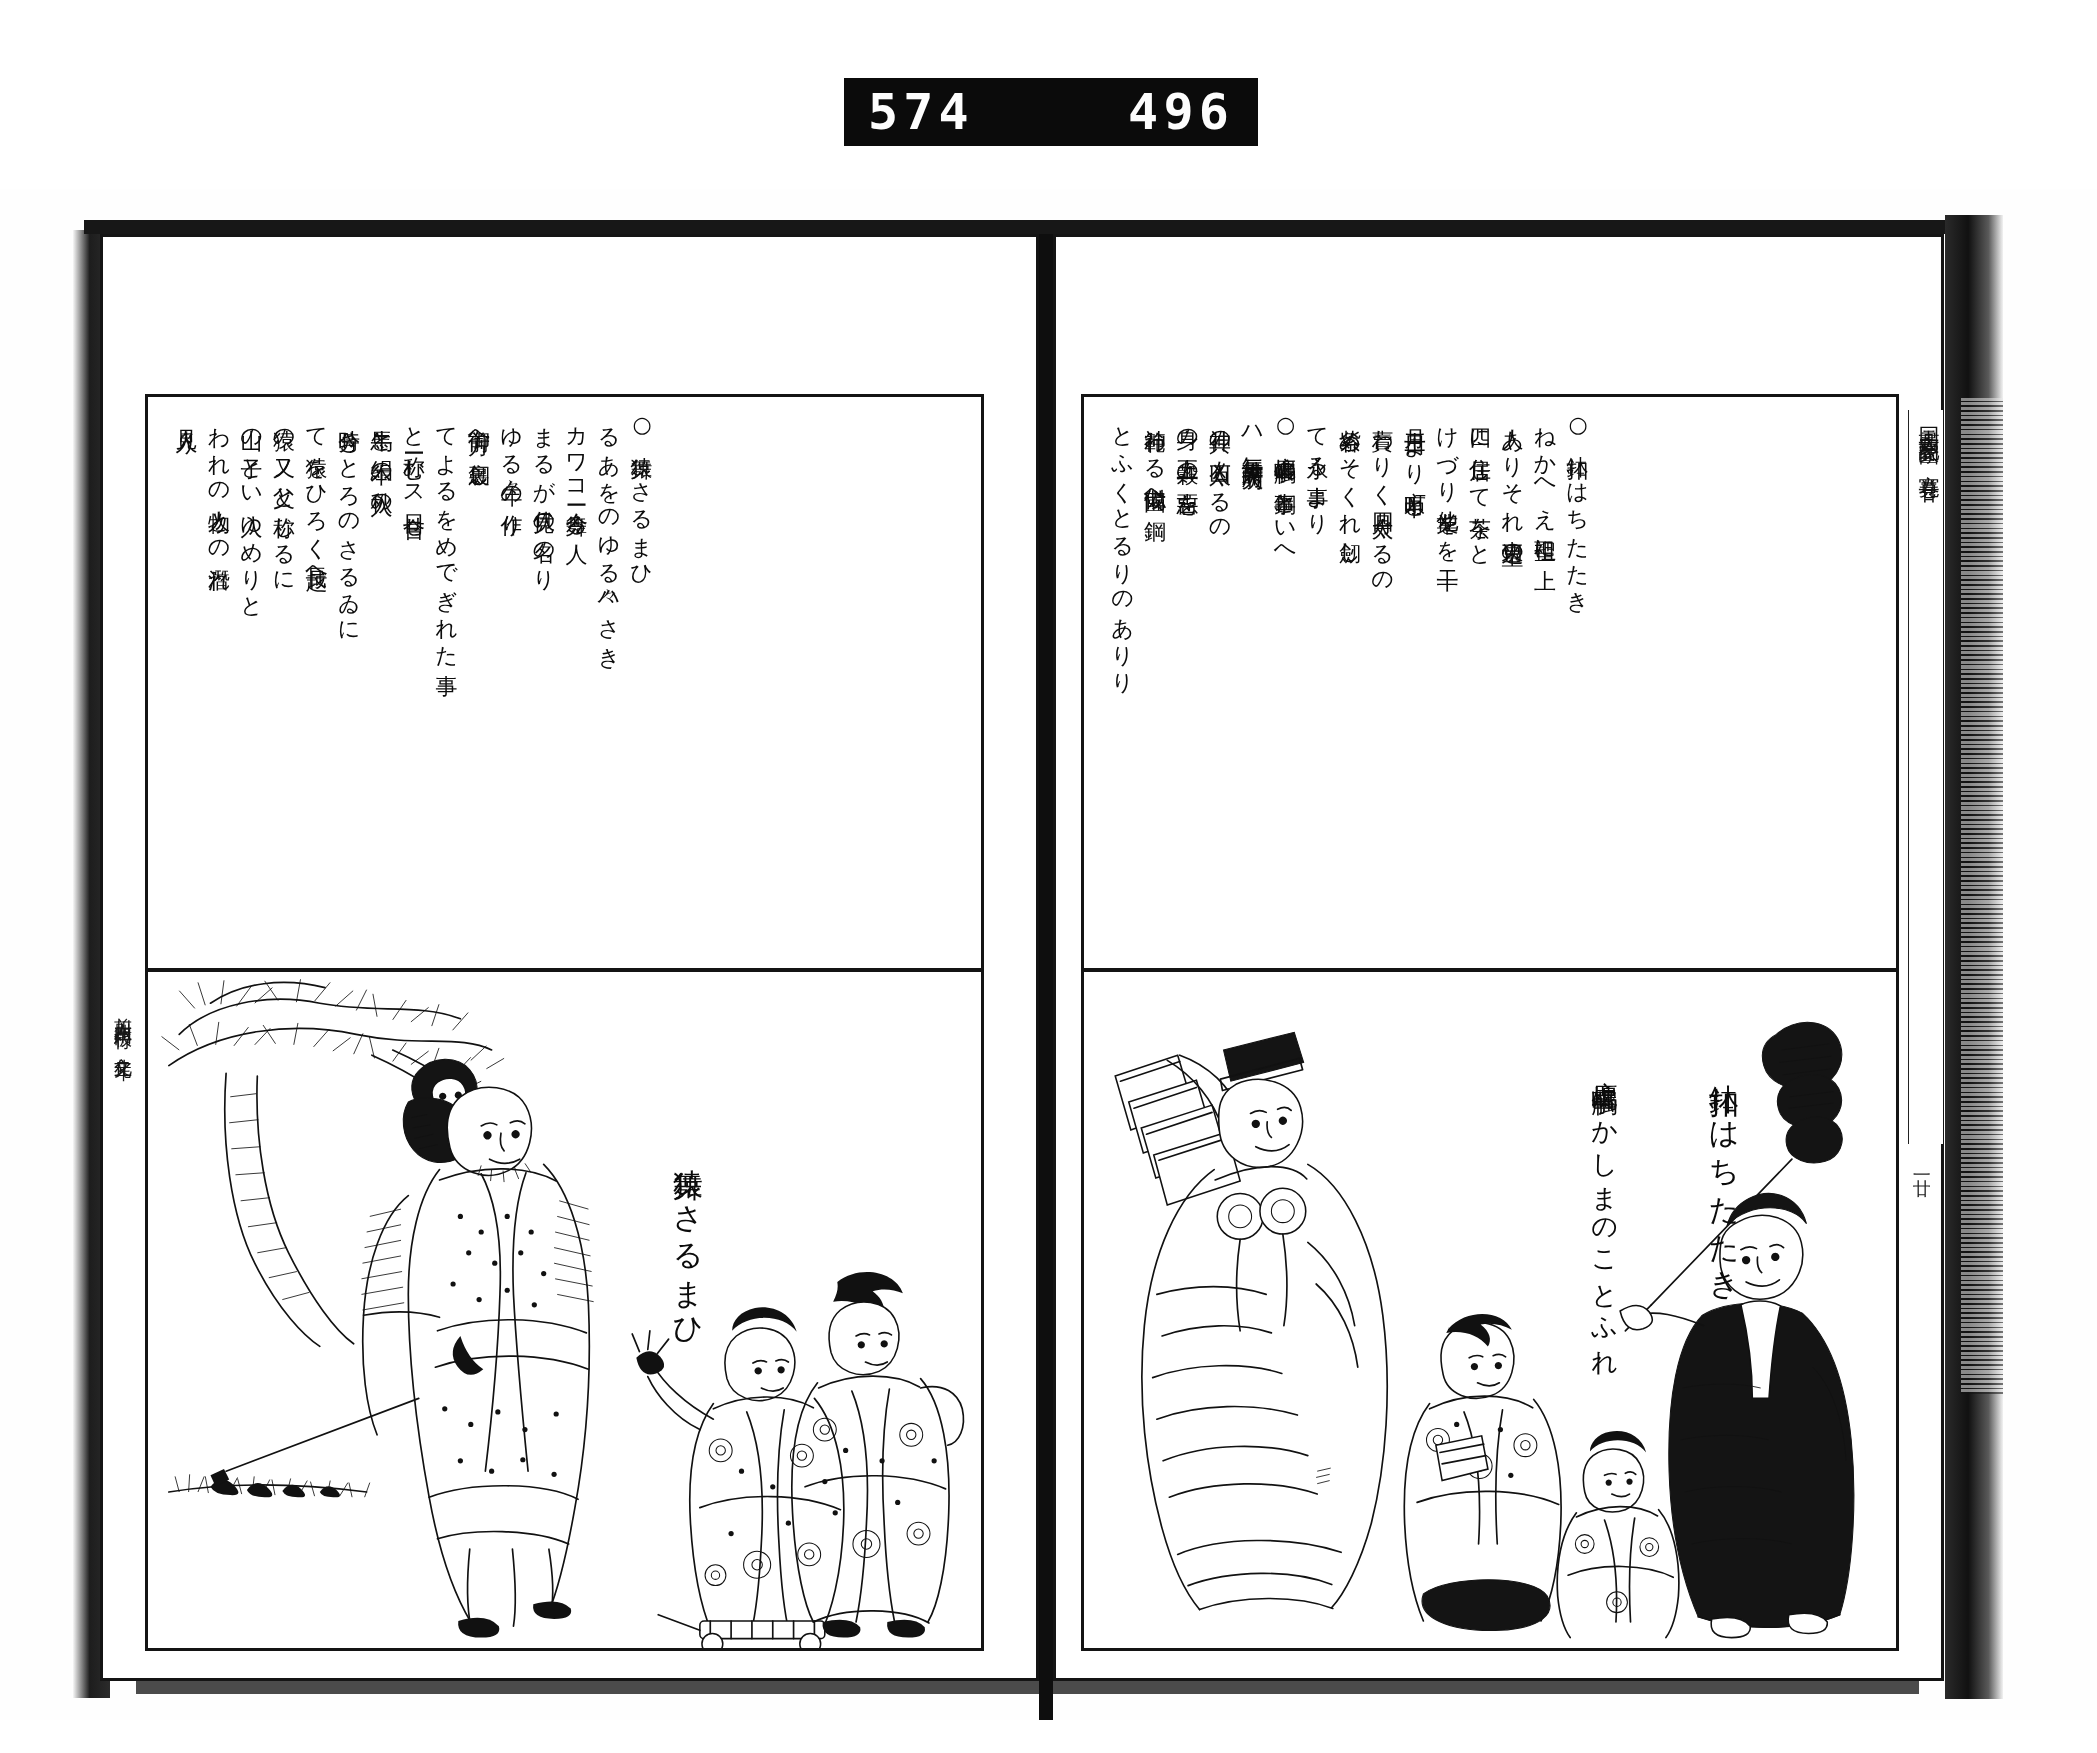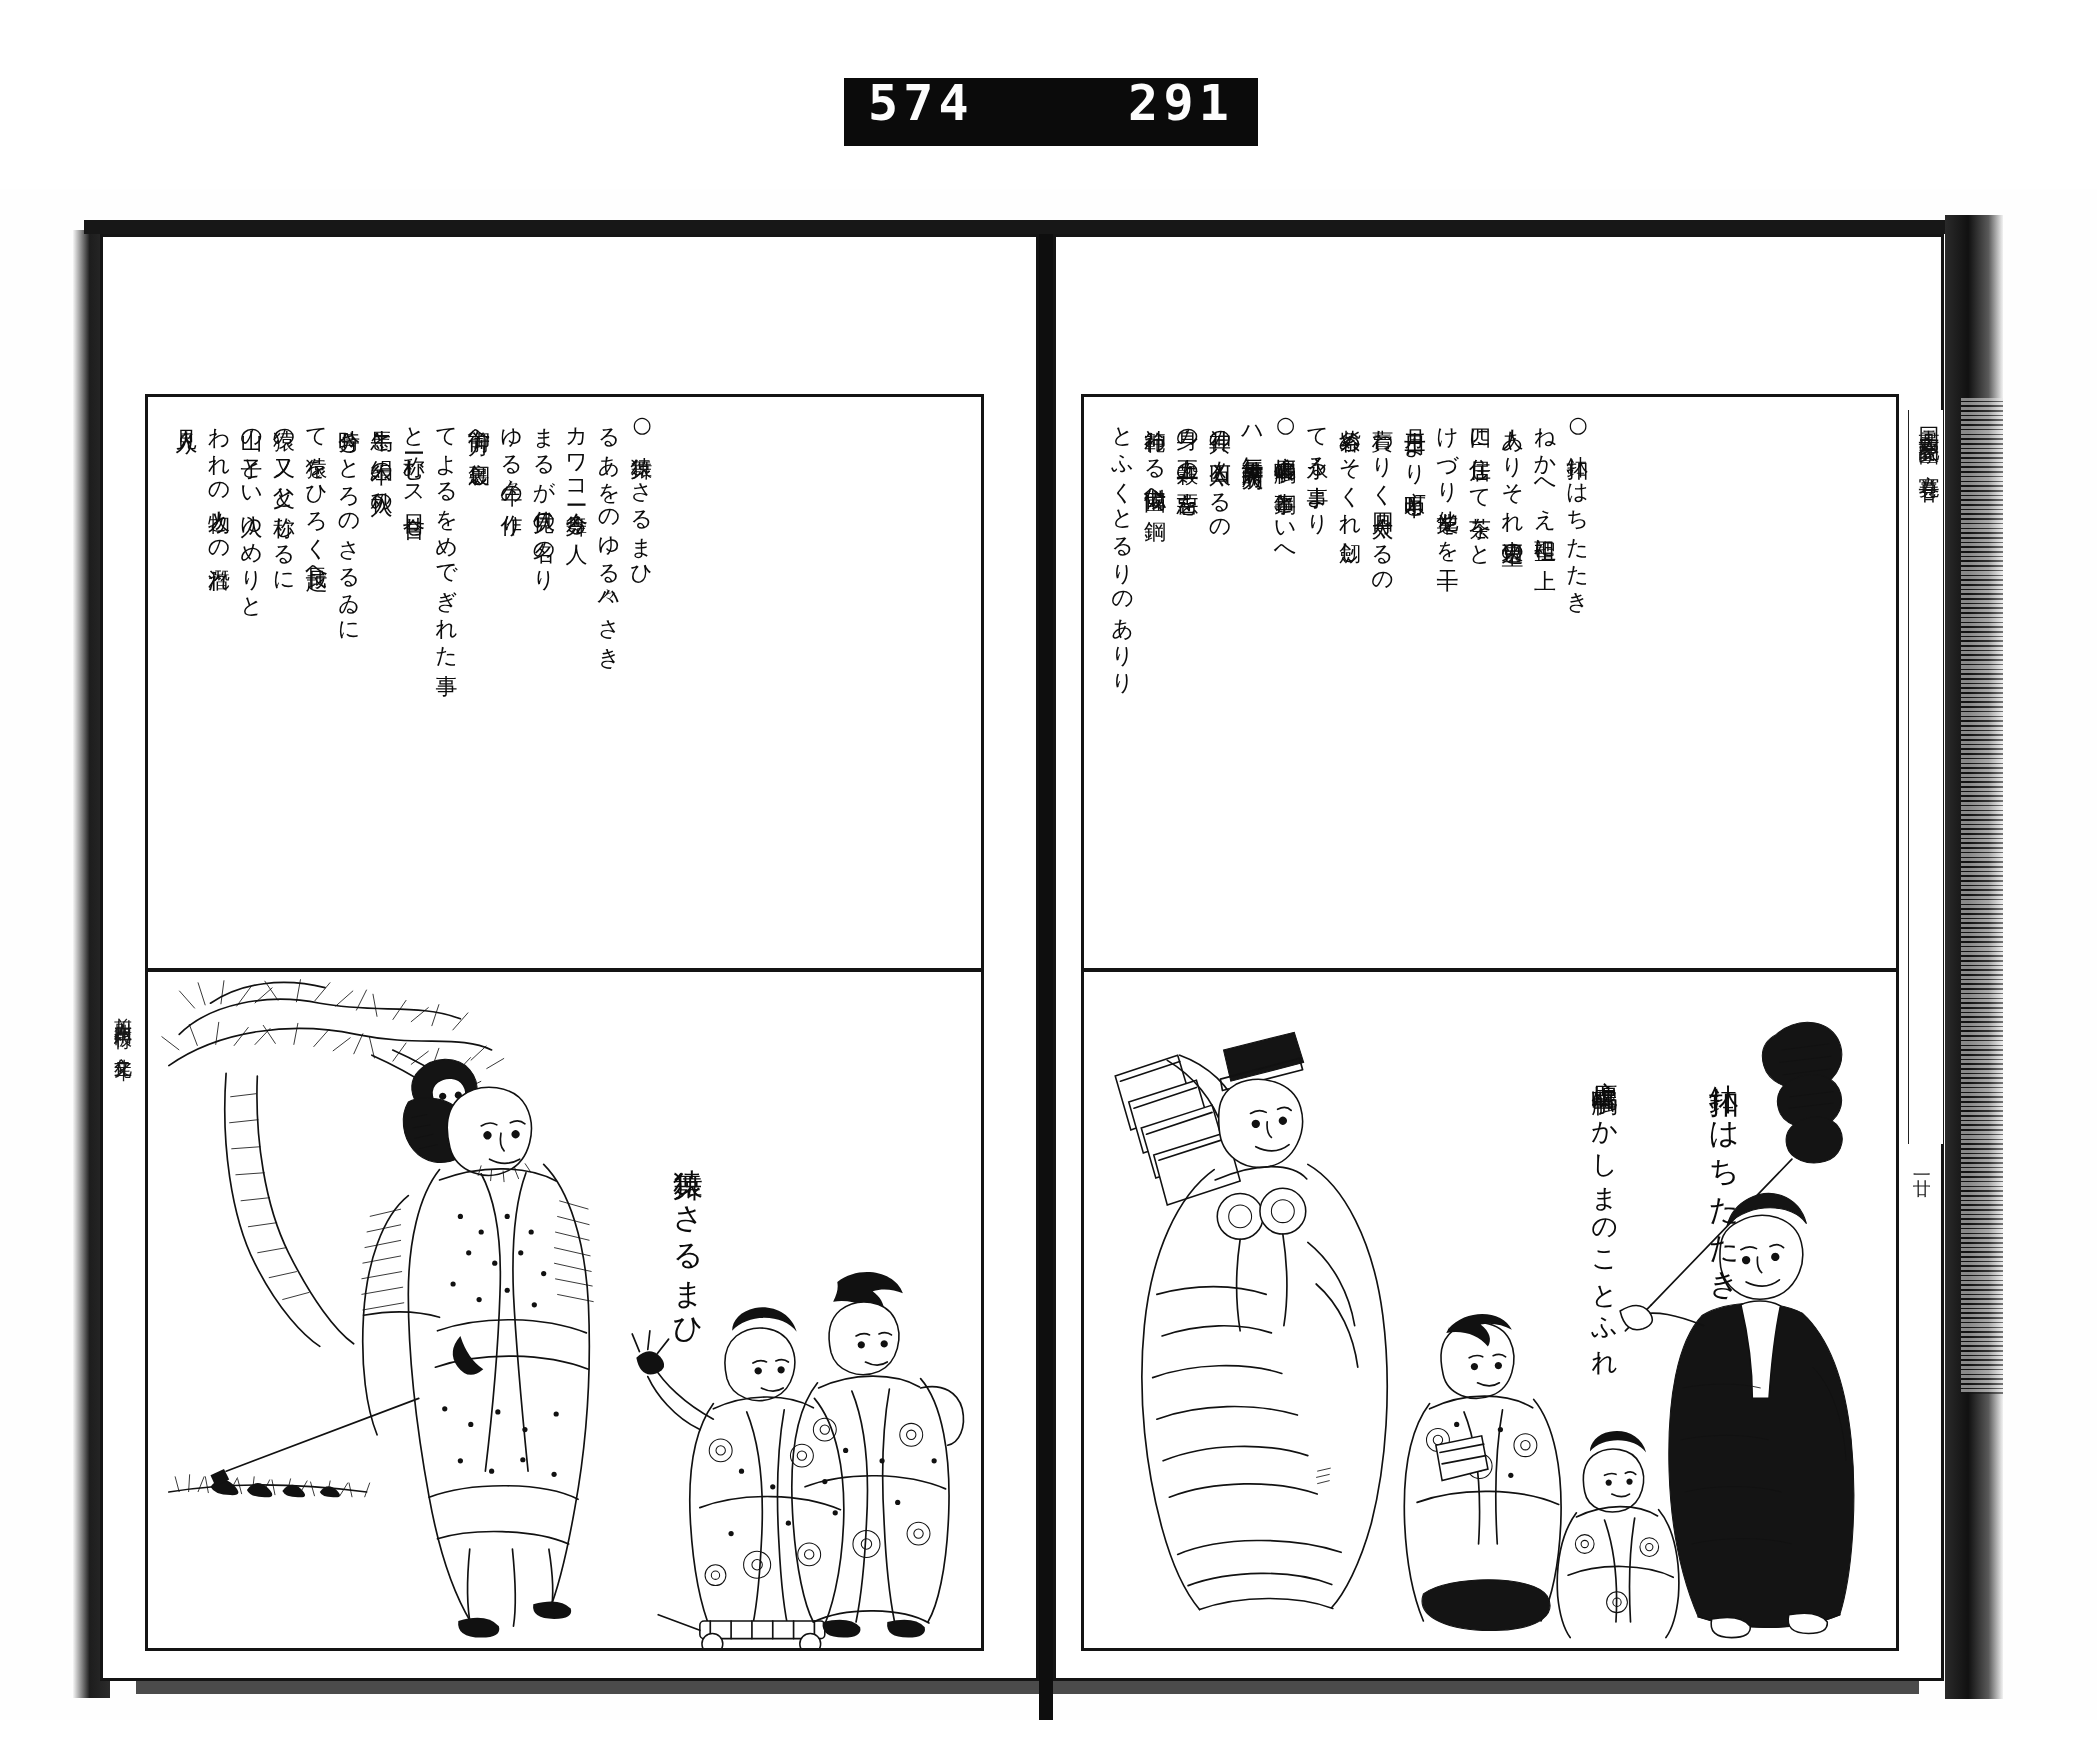--- a/index.html
+++ b/index.html
@@ -28,21 +28,21 @@
     background: #ffffff;
   }
 
   
   .numstrip {
     position: absolute;
     left: 844px; top: 78px;
     width: 414px; height: 68px;
     background: #0b0b0b;
     display: flex;
-    align-items: flex-start;
+    align-items: center;
     justify-content: space-between;
     padding: 0 24px;
     box-sizing: border-box;
   }
   .numstrip span {
     color: #fdfdfd;
     font-family: "DejaVu Sans Mono", monospace;
     font-size: 50px;
     font-weight: bold;
     letter-spacing: 5.2px;
@@ -216,21 +216,21 @@
 </style>
 </head>
 <body>
 
 <div id="scan">
 
   <div class="film-edge-top"></div>
 
   <div class="numstrip">
     <span>574</span>
-    <span>291</span>
+    <span>496</span>
   </div>
 
   <div class="book">
 
     <div class="book-shadow-left"></div>
     <div class="book-shadow-top"></div>
     <div class="book-shadow-bottom"></div>
     <div class="book-shadow-right"></div>
     <div class="page-edges"></div>
 

